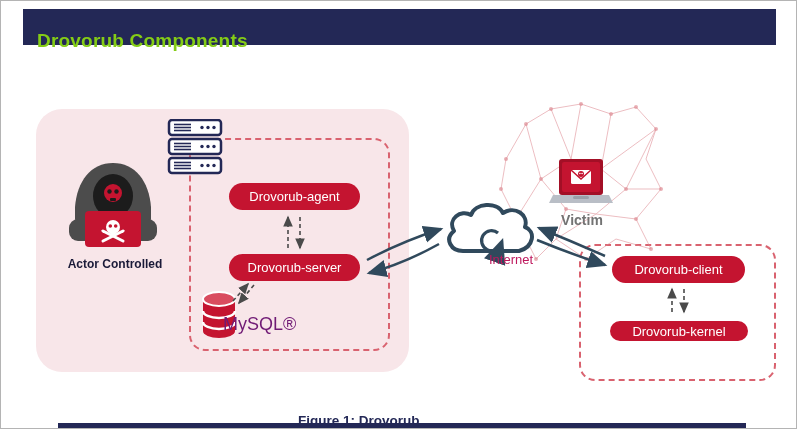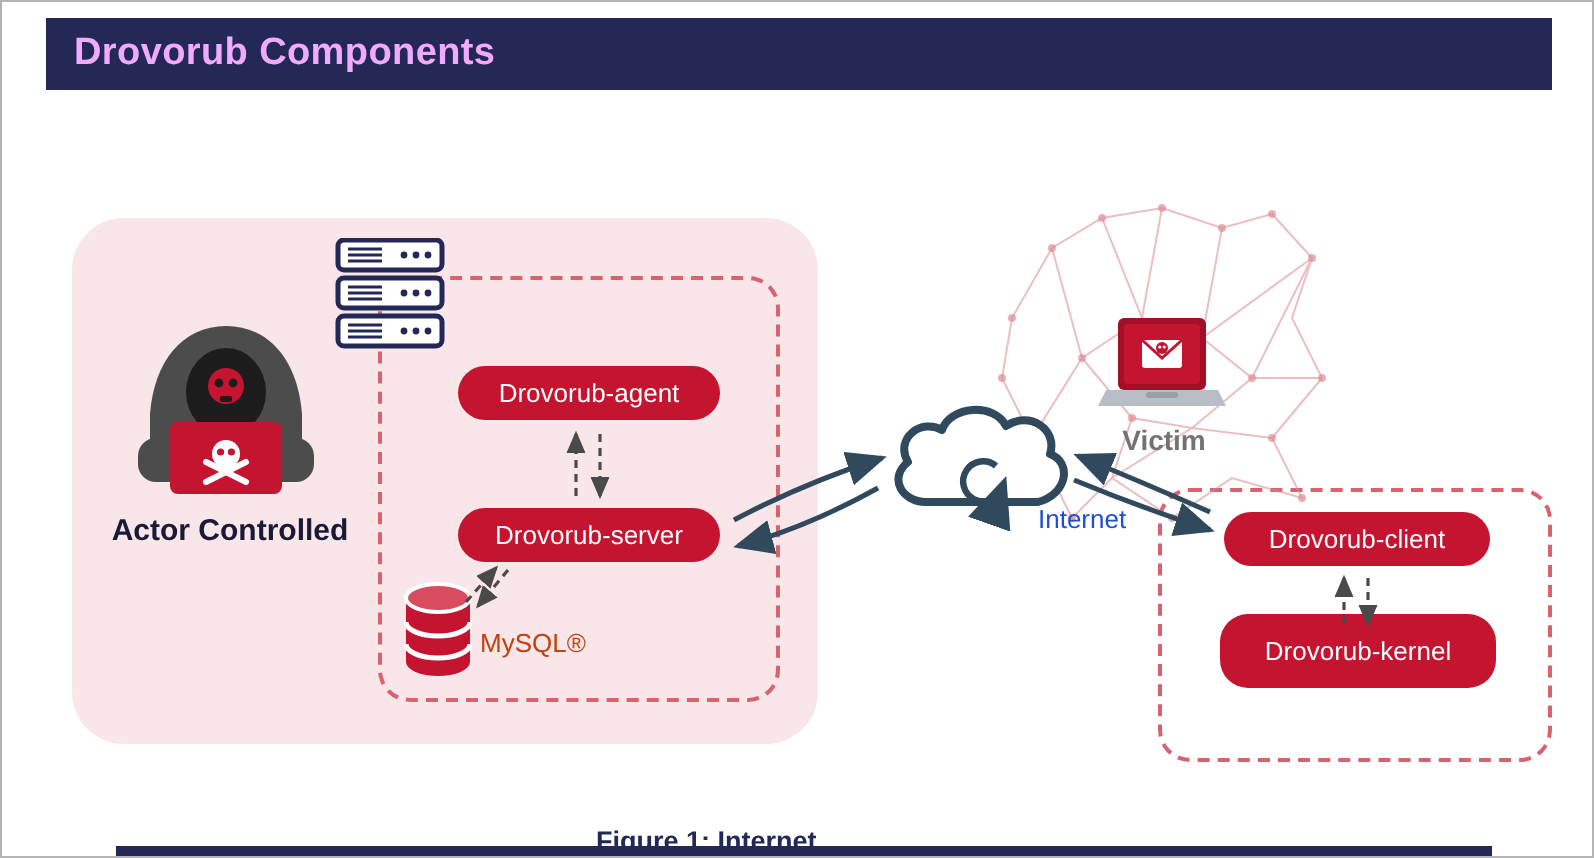--- a/index.html
+++ b/index.html
@@ -1,46 +1,46 @@
 <!DOCTYPE html>
 <html><head>
 <meta charset="utf-8">
 <style>
   html,body{margin:0;padding:0;background:#ffffff;font-family:"Liberation Sans",sans-serif;}
   .canvas{position:relative;width:797px;height:429px;background:#ffffff;border:1px solid #b4b4b4;box-sizing:border-box;overflow:hidden;}
 
   .header{position:absolute;left:22px;top:8px;width:753px;height:36px;background:#232856;z-index:3;}
-  .header .title{display:block;padding-left:14px;line-height:36px;color:#f0abfc;font-size:19px;font-weight:bold;letter-spacing:.2px;}
+  .header .title{display:block;padding-left:14px;line-height:36px;color:#84cc16;font-size:19px;font-weight:bold;letter-spacing:.2px;margin-top:14px;}
 
   .pink-box{position:absolute;left:35px;top:108px;width:373px;height:263px;background:#f8e6e9;border-radius:26px;z-index:1;}
   .dashed-box{position:absolute;border:2px dashed #d9626f;border-radius:16px;z-index:2;}
   .dashed-box.left{left:188px;top:137px;width:197px;height:209px;}
   .dashed-box.right{left:578px;top:243px;width:193px;height:133px;background:#ffffff;}
 
   .pill{position:absolute;background:#c41430;border-radius:14px;color:#ffffff;font-size:13px;font-weight:500;
         display:flex;align-items:center;justify-content:center;z-index:4;}
   .pill.agent{left:228px;top:182px;width:131px;height:27px;}
   .pill.server{left:228px;top:253px;width:131px;height:27px;}
   .pill.client{left:611px;top:255px;width:133px;height:27px;}
-  .pill.kernel{left:609px;top:306px;width:138px;height:37px;}
+  .pill.kernel{left:609px;top:320px;width:138px;height:20px;}
 
   .icon{position:absolute;z-index:4;}
   .icon.server-rack{left:166px;top:118px;}
   .icon.hacker{left:60px;top:158px;}
   .icon.mysql{left:200px;top:286px;}
   .icon.cloud{left:438px;top:196px;}
   .icon.laptop{left:548px;top:158px;}
   .mesh{position:absolute;left:495px;top:98px;z-index:2;}
 
   .actor-label{position:absolute;left:38px;top:256px;width:152px;text-align:center;z-index:4;
-               color:#1a1a38;font-size:15px;font-weight:bold;line-height:1.25;}
+               color:#1a1a38;font-size:12px;font-weight:bold;line-height:1.25;}
   .victim-label{position:absolute;left:550px;top:211px;width:62px;text-align:center;z-index:4;
                 color:#737373;font-size:14px;font-weight:bold;}
-  .internet-label{position:absolute;left:488px;top:251px;z-index:4;color:#1d4ed8;font-size:13px;margin-left:30px;}
-  .mysql-label{position:absolute;left:239px;top:313px;z-index:4;color:#c2410c;font-size:13px;}
+  .internet-label{position:absolute;left:488px;top:251px;z-index:4;color:#be185d;font-size:13px;}
+  .mysql-label{position:absolute;left:222px;top:313px;z-index:4;color:#701a75;font-size:18px;}
 
   .overlay{position:absolute;left:0;top:0;z-index:5;pointer-events:none;}
   .solid{stroke:#30495c;stroke-width:2.5;fill:none;}
   .dash{stroke:#4a4a4a;stroke-width:1.6;fill:none;stroke-dasharray:4 3;}
 
   .caption{position:absolute;left:297px;top:412px;height:11px;overflow:hidden;z-index:4;
            color:#232856;font-size:13.5px;font-weight:bold;line-height:16px;}
   .bottom-bar{position:absolute;left:57px;top:422px;width:688px;height:7px;background:#232856;z-index:3;}
 </style>
 </head>
@@ -199,16 +199,16 @@
     <path class="solid" d="M604,255 Q570,240 538,227" marker-end="url(#mSlate)"></path>
     <path class="solid" d="M536,239 Q570,253 604,264" marker-end="url(#mSlate)"></path>
     <line class="dash" x1="287" y1="247" x2="287" y2="216" marker-end="url(#mGray)"></line>
     <line class="dash" x1="299" y1="216" x2="299" y2="247" marker-end="url(#mGray)"></line>
     <line class="dash" x1="671" y1="311" x2="671" y2="288" marker-end="url(#mGray)"></line>
     <line class="dash" x1="683" y1="288" x2="683" y2="311" marker-end="url(#mGray)"></line>
     <line class="dash" x1="253" y1="284" x2="238" y2="302" marker-end="url(#mGray)"></line>
     <line class="dash" x1="232" y1="300" x2="247" y2="283" marker-end="url(#mGray)"></line>
   </svg>
 
-  <div class="caption">Figure 1: Internet</div>
+  <div class="caption">Figure 1: Drovorub</div>
   <div class="bottom-bar"></div>
 
 </div>
 
 </body></html>

